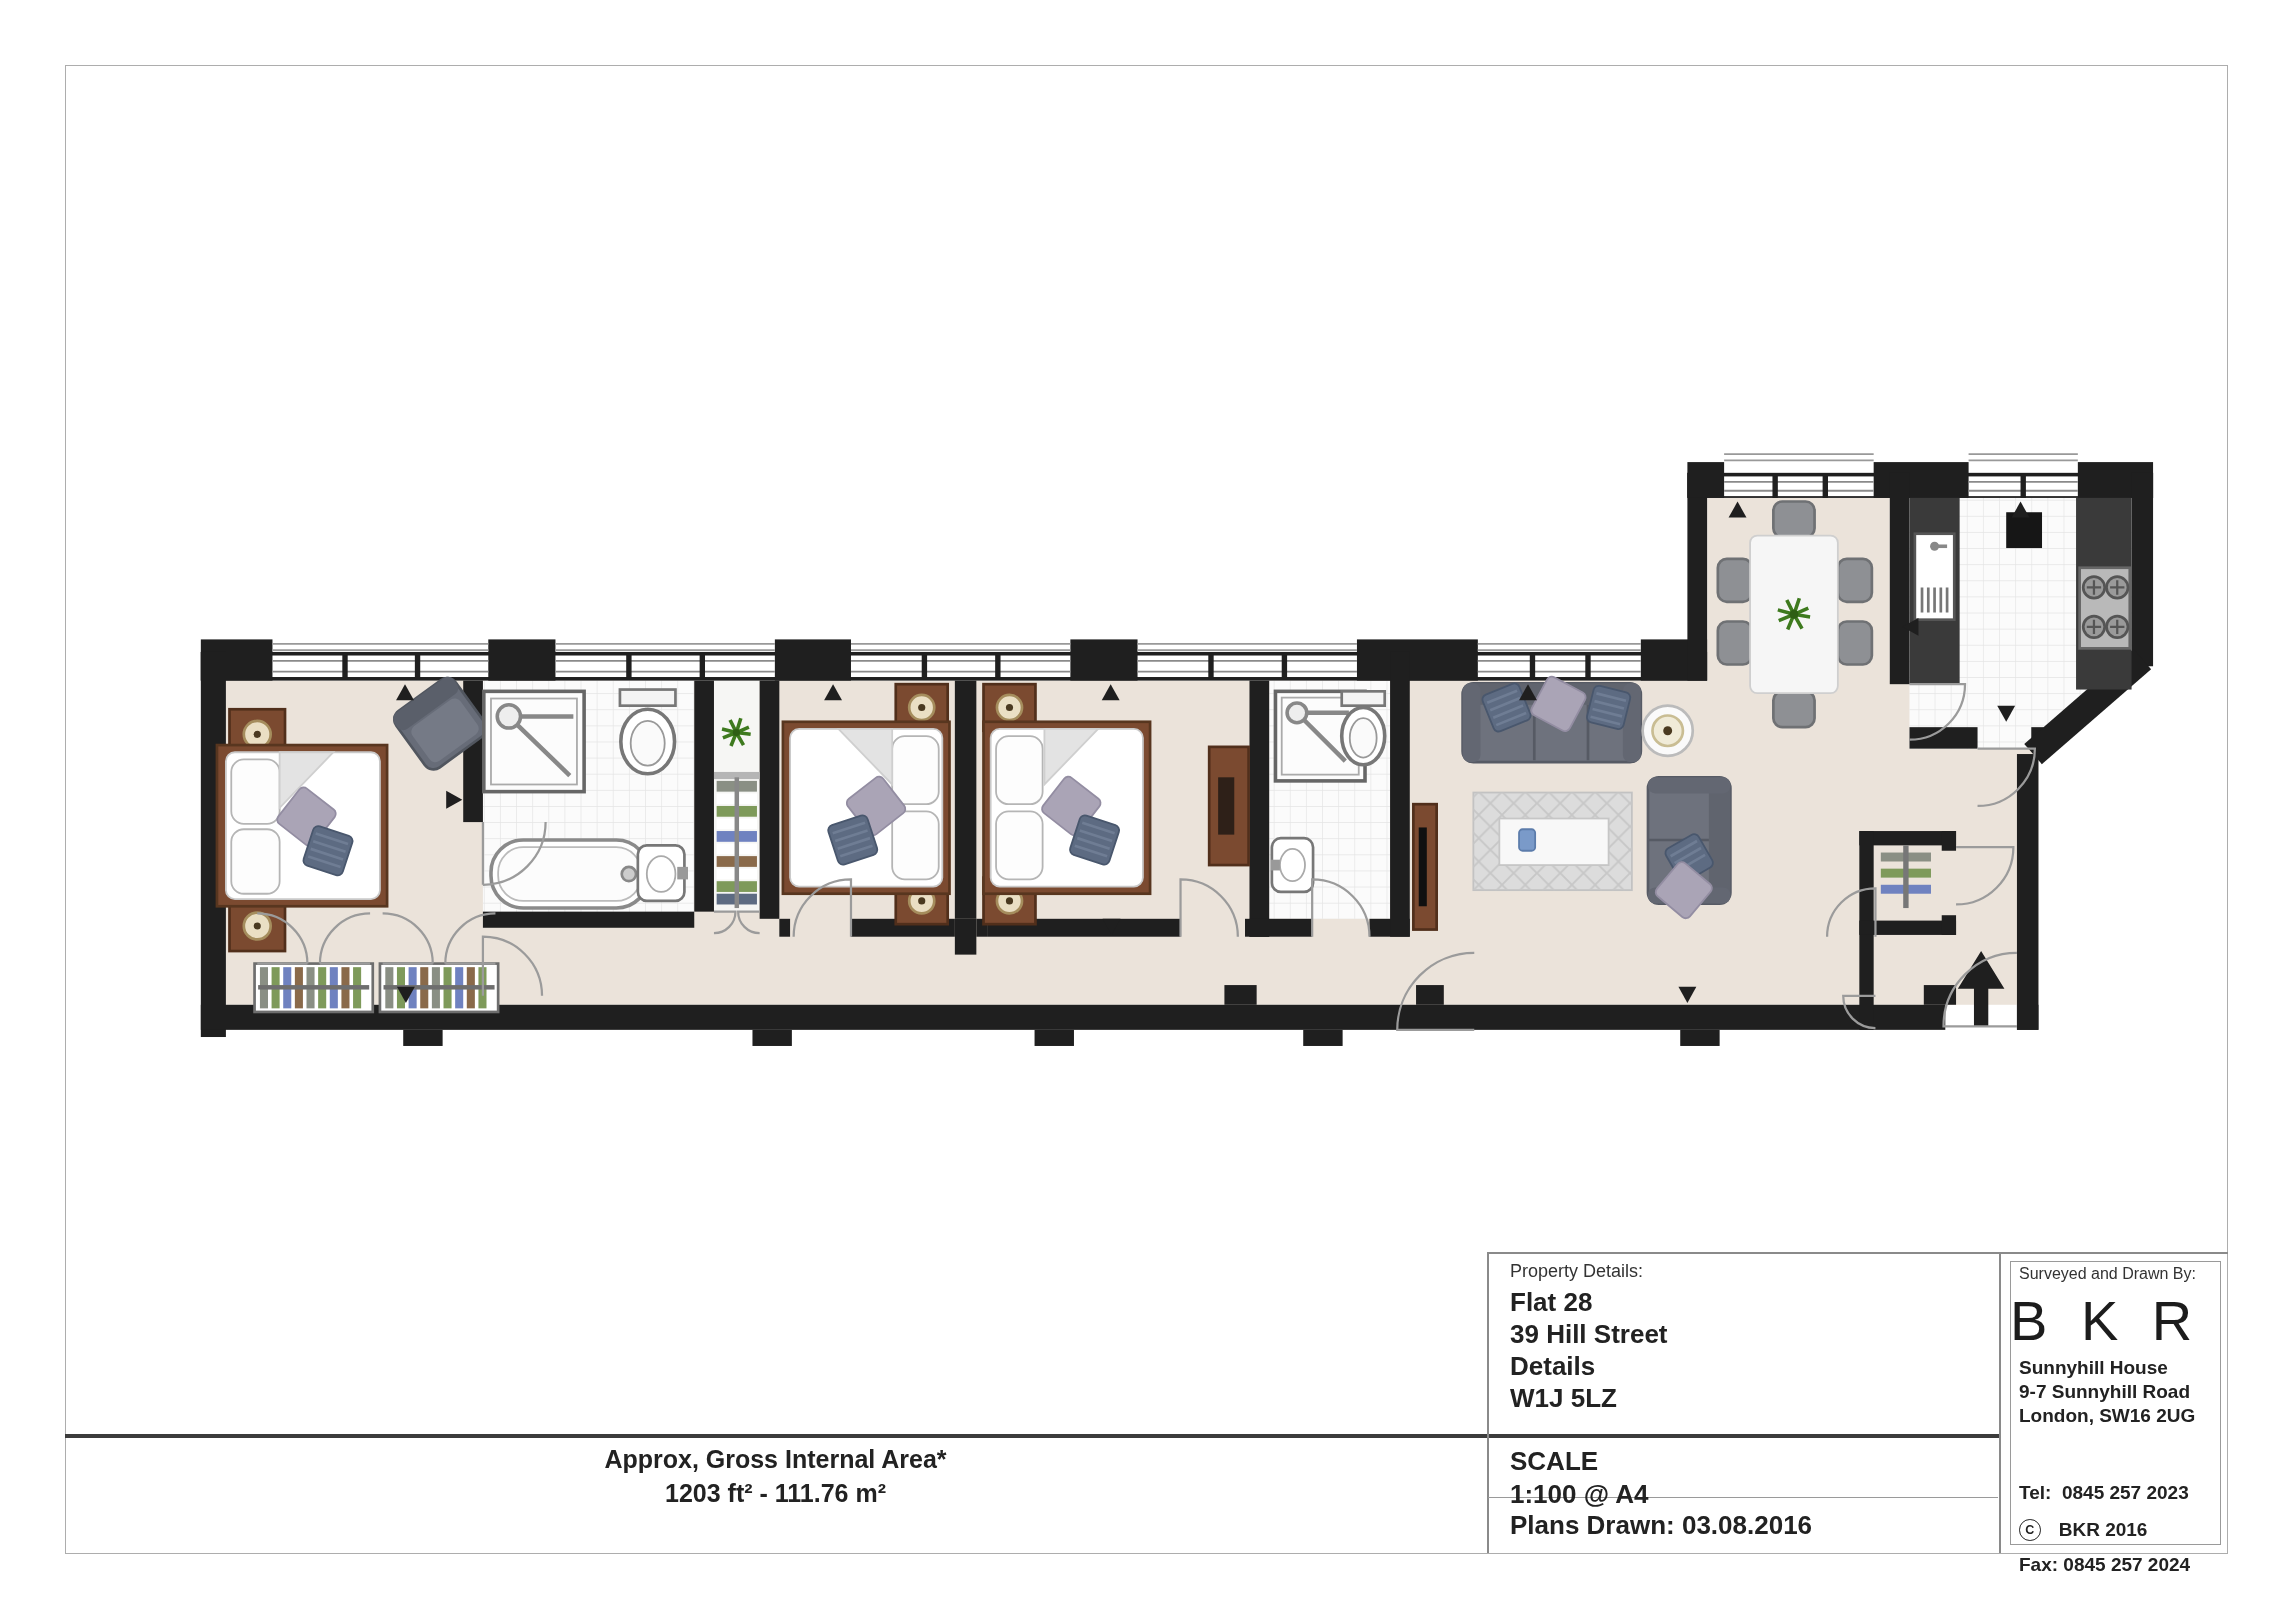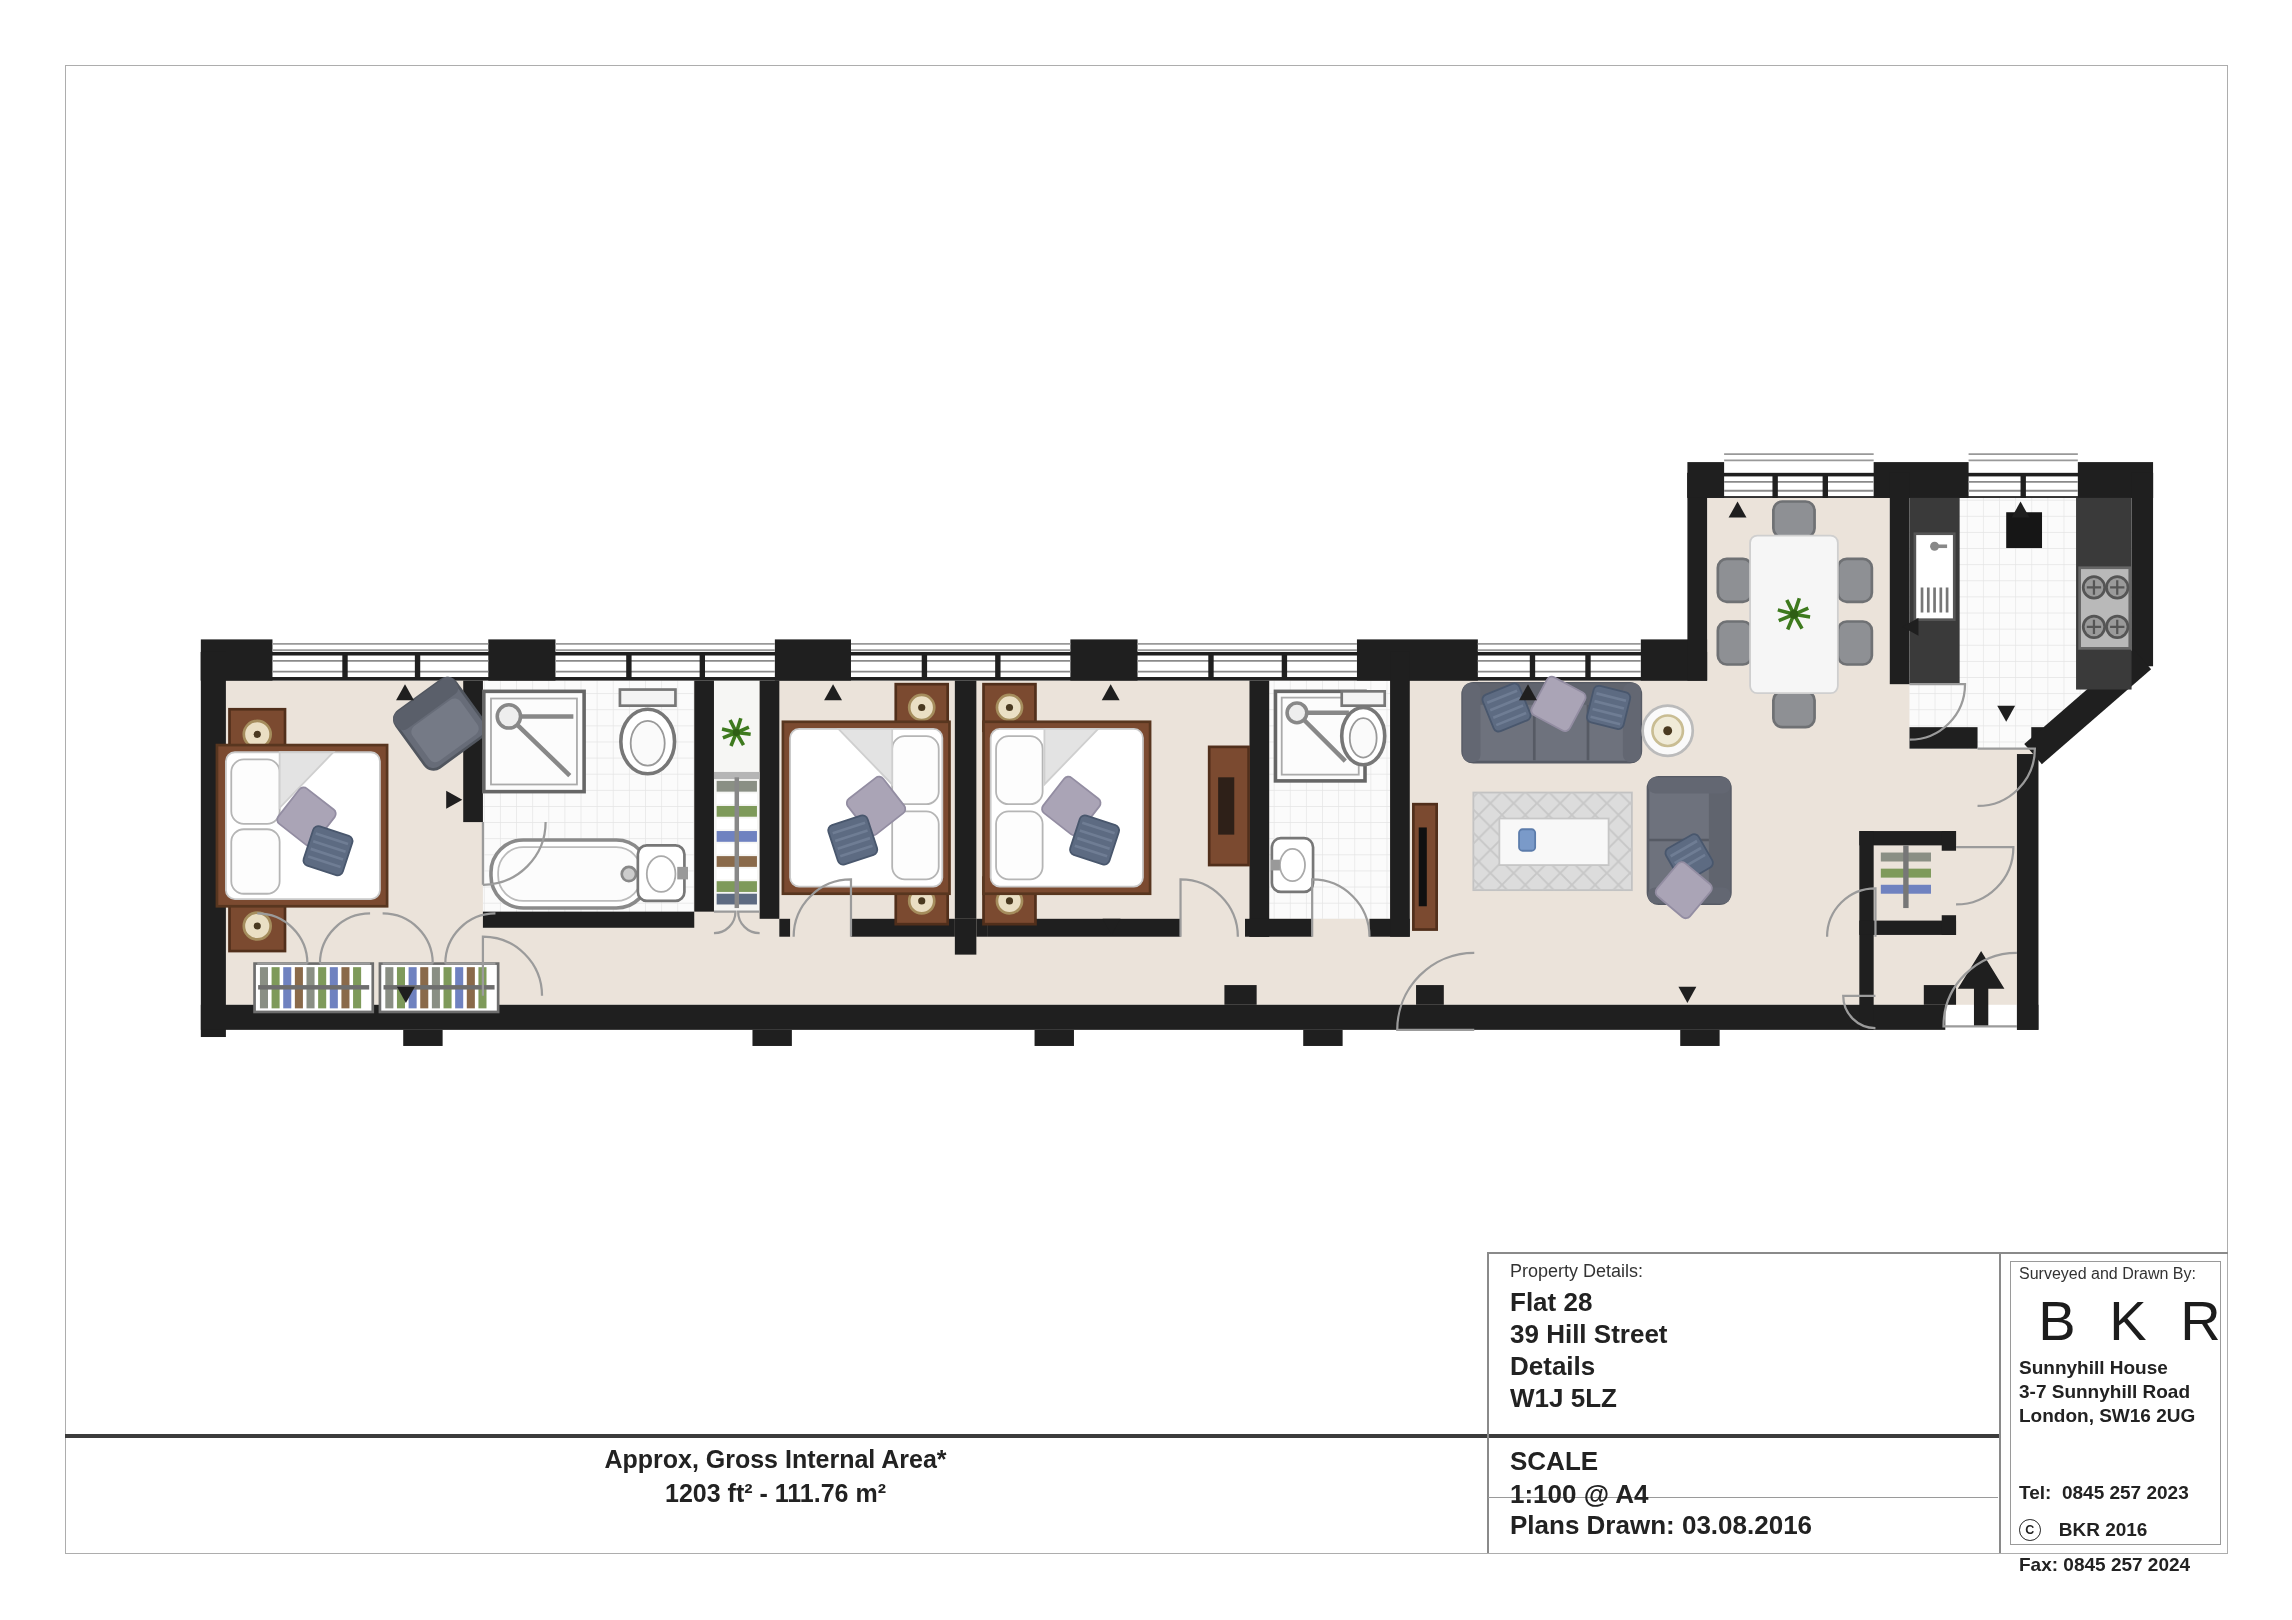--- a/index.html
+++ b/index.html
@@ -22,21 +22,21 @@
   #area-title{font-size:25px;font-weight:bold;}
   #area-value{font-size:25px;font-weight:bold;margin-top:4.5px;}
   #area-footnote{font-size:12.5px;font-weight:bold;margin-top:12.5px;}
   
   #prop-label{left:1510px;top:1261px;font-size:18px;color:#333;}
   #prop-lines{left:1510px;top:1286px;font-size:26px;font-weight:bold;line-height:32px;}
   #scale-block{left:1510px;top:1445px;font-size:26px;font-weight:bold;line-height:33px;}
   #plans-drawn{left:1510px;top:1510px;font-size:26px;font-weight:bold;}
   
   #surveyor-label{left:2019px;top:1265px;font-size:16px;color:#333;}
-  #bkr-logo{left:2010px;top:1288px;width:248px;text-align:center;font-size:56px;letter-spacing:9px;color:#1c1c1c;}
+  #bkr-logo{left:2010px;top:1288px;width:248px;text-align:left;font-size:56px;letter-spacing:9px;color:#1c1c1c;}
   #bkr-address{left:2019px;top:1356px;font-size:19px;font-weight:bold;line-height:24px;}
   #bkr-contacts{left:2019px;top:1433px;font-size:19px;font-weight:bold;line-height:24px;white-space:pre;}
   #bkr-copyright{left:2019px;top:1519px;display:flex;align-items:center;}
   #copyright-circle{display:inline-flex;width:19.7px;height:19.7px;border:1.8px solid #222;border-radius:50%;
     font-size:12.5px;font-weight:bold;align-items:center;justify-content:center;}
   #copyright-text{font-size:19px;font-weight:bold;margin-left:18px;}
   svg{position:absolute;left:0;top:0;}
 </style>
 </head>
 <body>
@@ -555,21 +555,21 @@
 <div id="scale-block" class="abs">
   <div>SCALE</div>
   <div>1:100 @ A4</div>
 </div>
 <div id="plans-drawn" class="abs">Plans Drawn: 03.08.2016</div>
 
 <div id="surveyor-label" class="abs">Surveyed and Drawn By:</div>
 <div id="bkr-logo" class="abs">B K R</div>
 <div id="bkr-address" class="abs">
   <div>Sunnyhill House</div>
-  <div>3-7 Sunnyhill Road</div>
+  <div>9-7 Sunnyhill Road</div>
   <div>London, SW16 2UG</div>
 </div>
 <div id="bkr-contacts" class="abs">
   <div>Tel:  0845 257 2023</div>
   <div>Fax: 0845 257 2024</div>
   
   
 </div>
 <div id="bkr-copyright" class="abs">
   <span id="copyright-circle">C</span>

